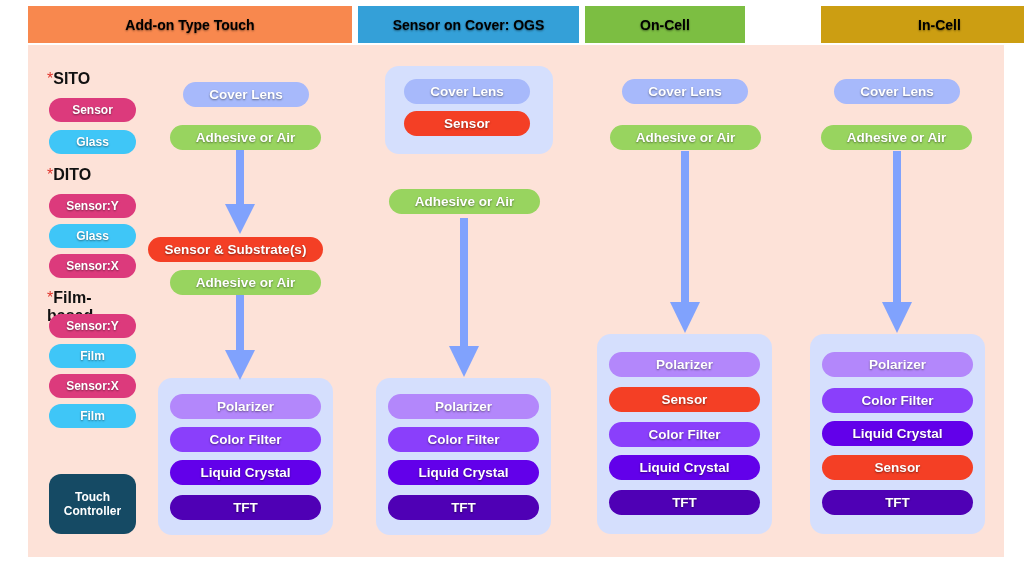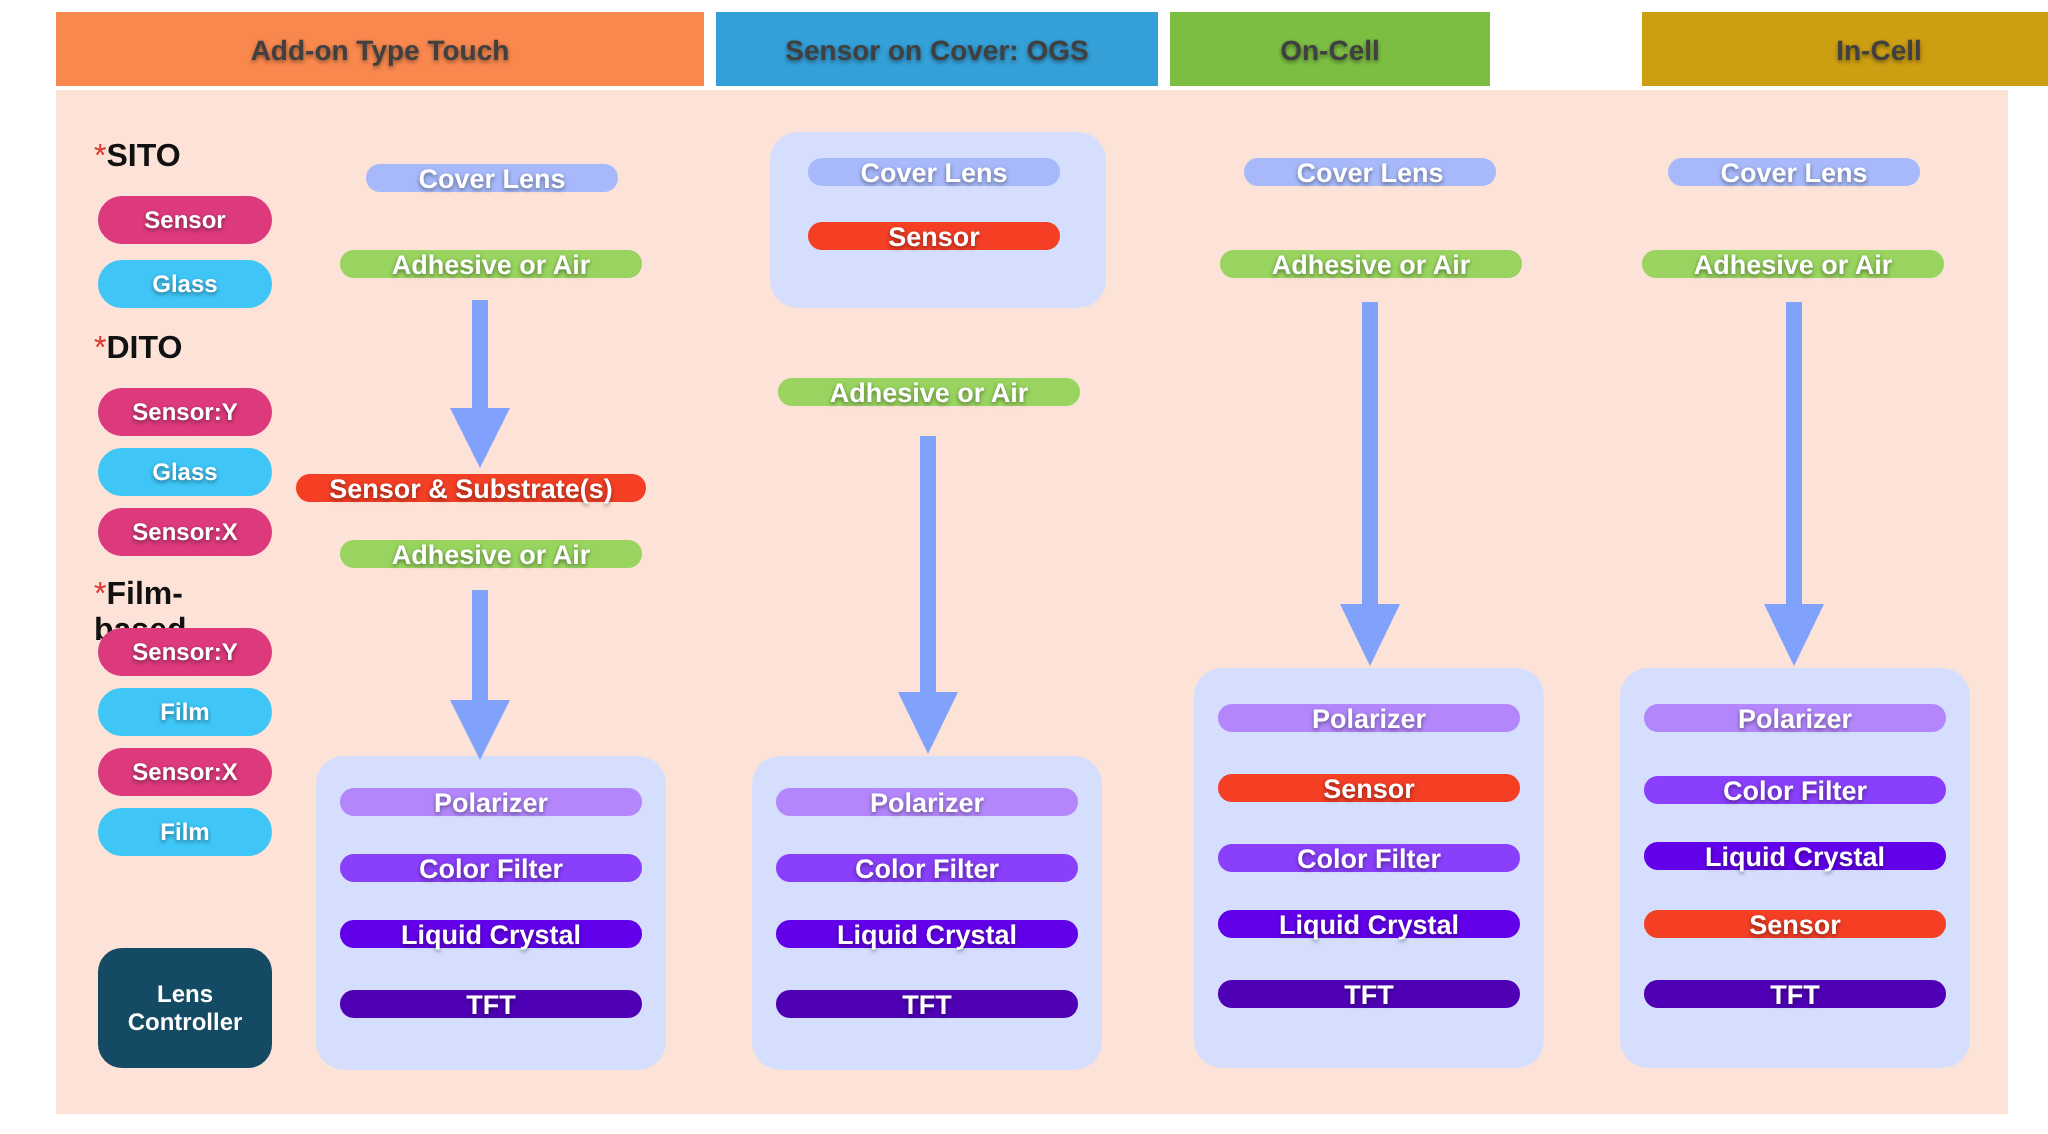--- a/index.html
+++ b/index.html
@@ -1,28 +1,28 @@
 <!DOCTYPE html>
 <html><head>
 <meta charset="utf-8">
 <style>
   * { box-sizing: border-box; margin: 0; padding: 0; }
   html, body { width: 1024px; height: 567px; background: #ffffff; overflow: hidden; }
   body { position: relative; font-family: "Liberation Sans", sans-serif; }
 
-  .hdr { position: absolute; top: 6px; height: 37px; color: #404040; font-weight: bold; font-size: 14px;
+  .hdr { position: absolute; top: 6px; height: 37px; color: #000000; font-weight: bold; font-size: 14px;
          display: flex; align-items: center; justify-content: center; text-shadow: 0 1px 2px rgba(0,0,0,0.45); }
   #h0 { left: 28px; width: 324px; }
   #h1 { left: 358px; width: 221px; }
   #h2 { left: 585px; width: 160px; }
   #h3 { left: 821px; width: 237px; }
 
   .panel { position: absolute; left: 28px; top: 45px; width: 976px; height: 512px; background: #fde2d8; }
 
-  .pill { position: absolute; height: 14px; border-radius: 13px; color: #fff; font-weight: bold; font-size: 13.5px;
+  .pill { position: absolute; height: 25px; border-radius: 13px; color: #fff; font-weight: bold; font-size: 13.5px;
           display: flex; align-items: center; justify-content: center; text-shadow: 0 1px 2px rgba(0,0,0,0.45); white-space: nowrap; }
   .pill.sm { height: 24px; border-radius: 12px; font-size: 12px; }
 
   .legend-title { position: absolute; width: 90px; font-weight: bold; font-size: 16px; color: #111; }
   .legend-title .star { color: #e0342c; font-weight: normal; }
 
   .group { position: absolute; background: #d5dffd; border-radius: 14px; }
 
   .tc { position: absolute; left: 49px; top: 474px; width: 87px; height: 60px; background: #154a64; border-radius: 12px;
         color: #fff; font-weight: bold; font-size: 12px; display: flex; align-items: center; justify-content: center;
@@ -77,21 +77,21 @@
 <div class="pill sm" style="left:49px;top:194px;width:87px;background:#dc3a7c">Sensor:Y</div>
 <div class="pill sm" style="left:49px;top:224px;width:87px;background:#3fc6f7">Glass</div>
 <div class="pill sm" style="left:49px;top:254px;width:87px;background:#dc3a7c">Sensor:X</div>
 
 <div class="legend-title" style="left:47px;top:289px;"><span class="star">*</span><span>Film-based</span></div>
 <div class="pill sm" style="left:49px;top:314px;width:87px;background:#dc3a7c">Sensor:Y</div>
 <div class="pill sm" style="left:49px;top:344px;width:87px;background:#3fc6f7">Film</div>
 <div class="pill sm" style="left:49px;top:374px;width:87px;background:#dc3a7c">Sensor:X</div>
 <div class="pill sm" style="left:49px;top:404px;width:87px;background:#3fc6f7">Film</div>
 
-<div class="tc">Lens Controller</div>
+<div class="tc">Touch Controller</div>
 
 <div class="pill" style="left:183px;top:82px;width:126px;background:#a7b9fb">Cover Lens</div>
 <div class="pill" style="left:170px;top:125px;width:151px;background:#98d45f">Adhesive or Air</div>
 <div class="pill" style="left:148px;top:237px;width:175px;background:#f43f25">Sensor &amp; Substrate(s)</div>
 <div class="pill" style="left:170px;top:270px;width:151px;background:#98d45f">Adhesive or Air</div>
 <div class="pill" style="left:170px;top:394px;width:151px;background:#b387fb">Polarizer</div>
 <div class="pill" style="left:170px;top:427px;width:151px;background:#8a3ffb">Color Filter</div>
 <div class="pill" style="left:170px;top:460px;width:151px;background:#6200ea">Liquid Crystal</div>
 <div class="pill" style="left:170px;top:495px;width:151px;background:#4f00b5">TFT</div>
 

